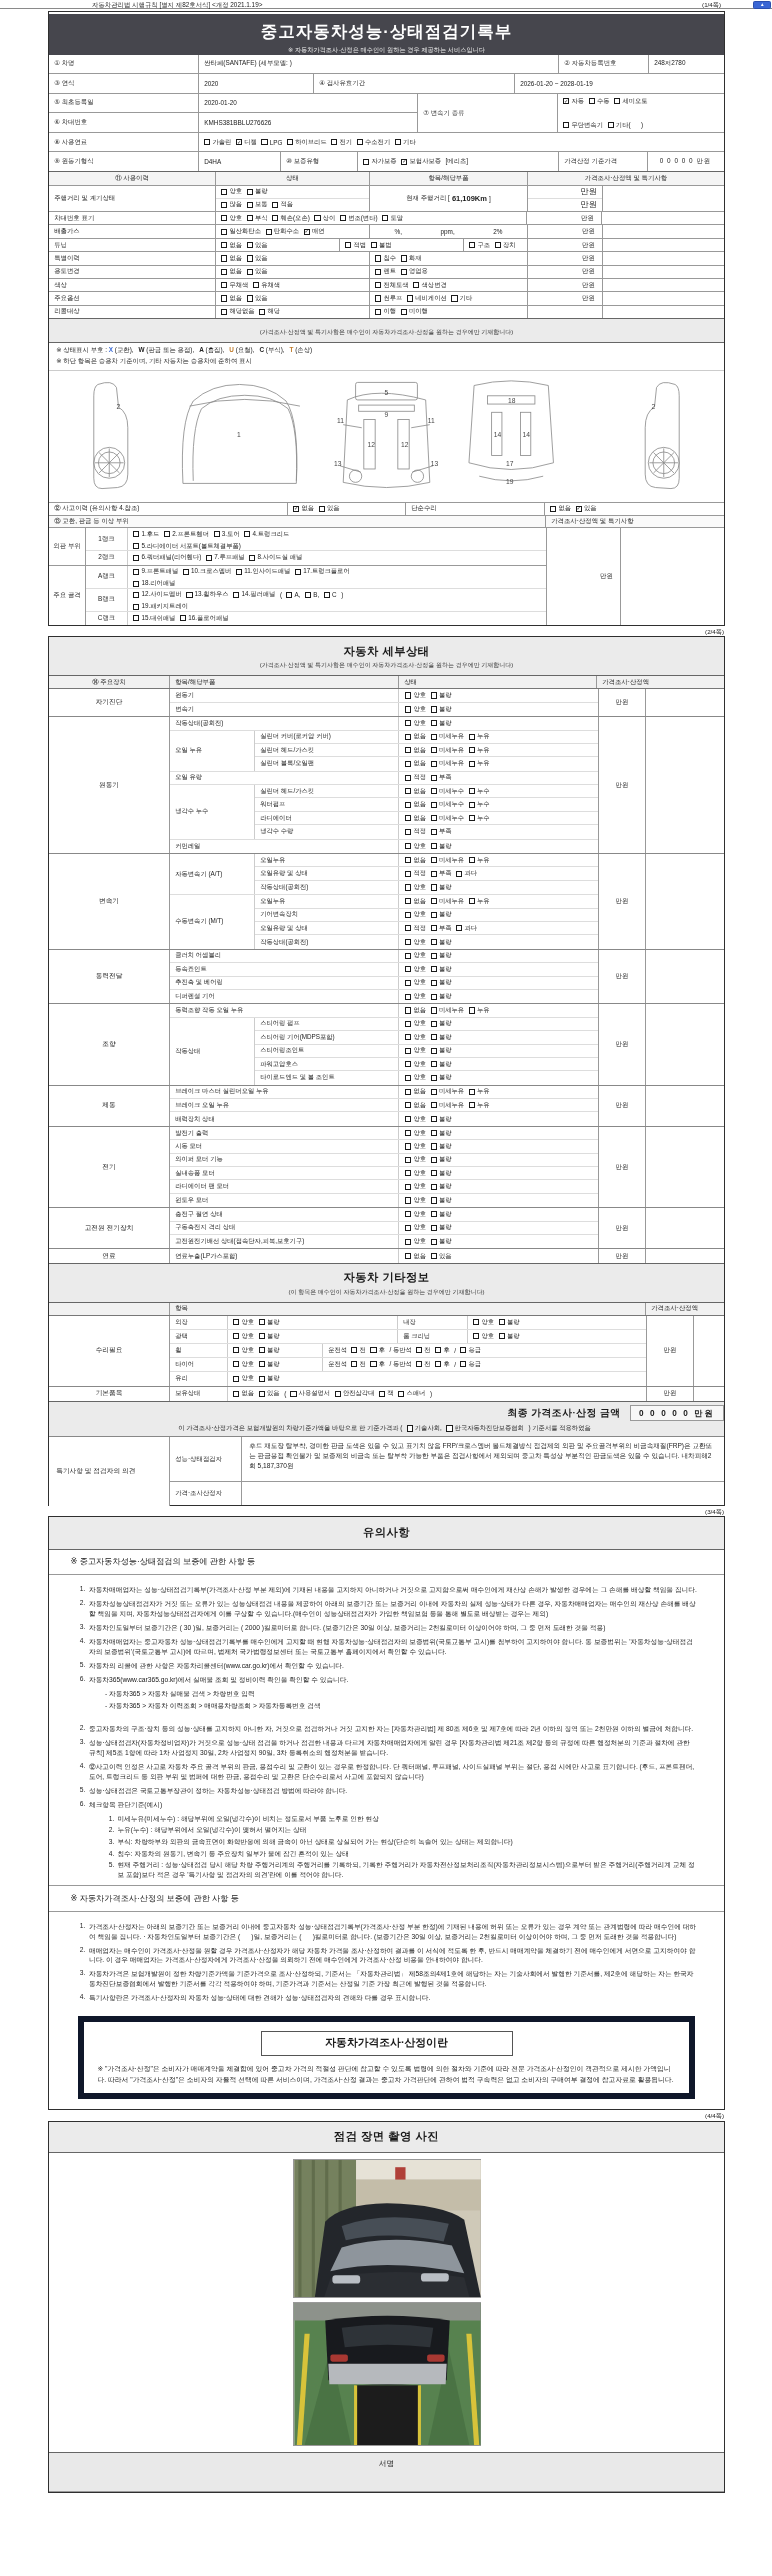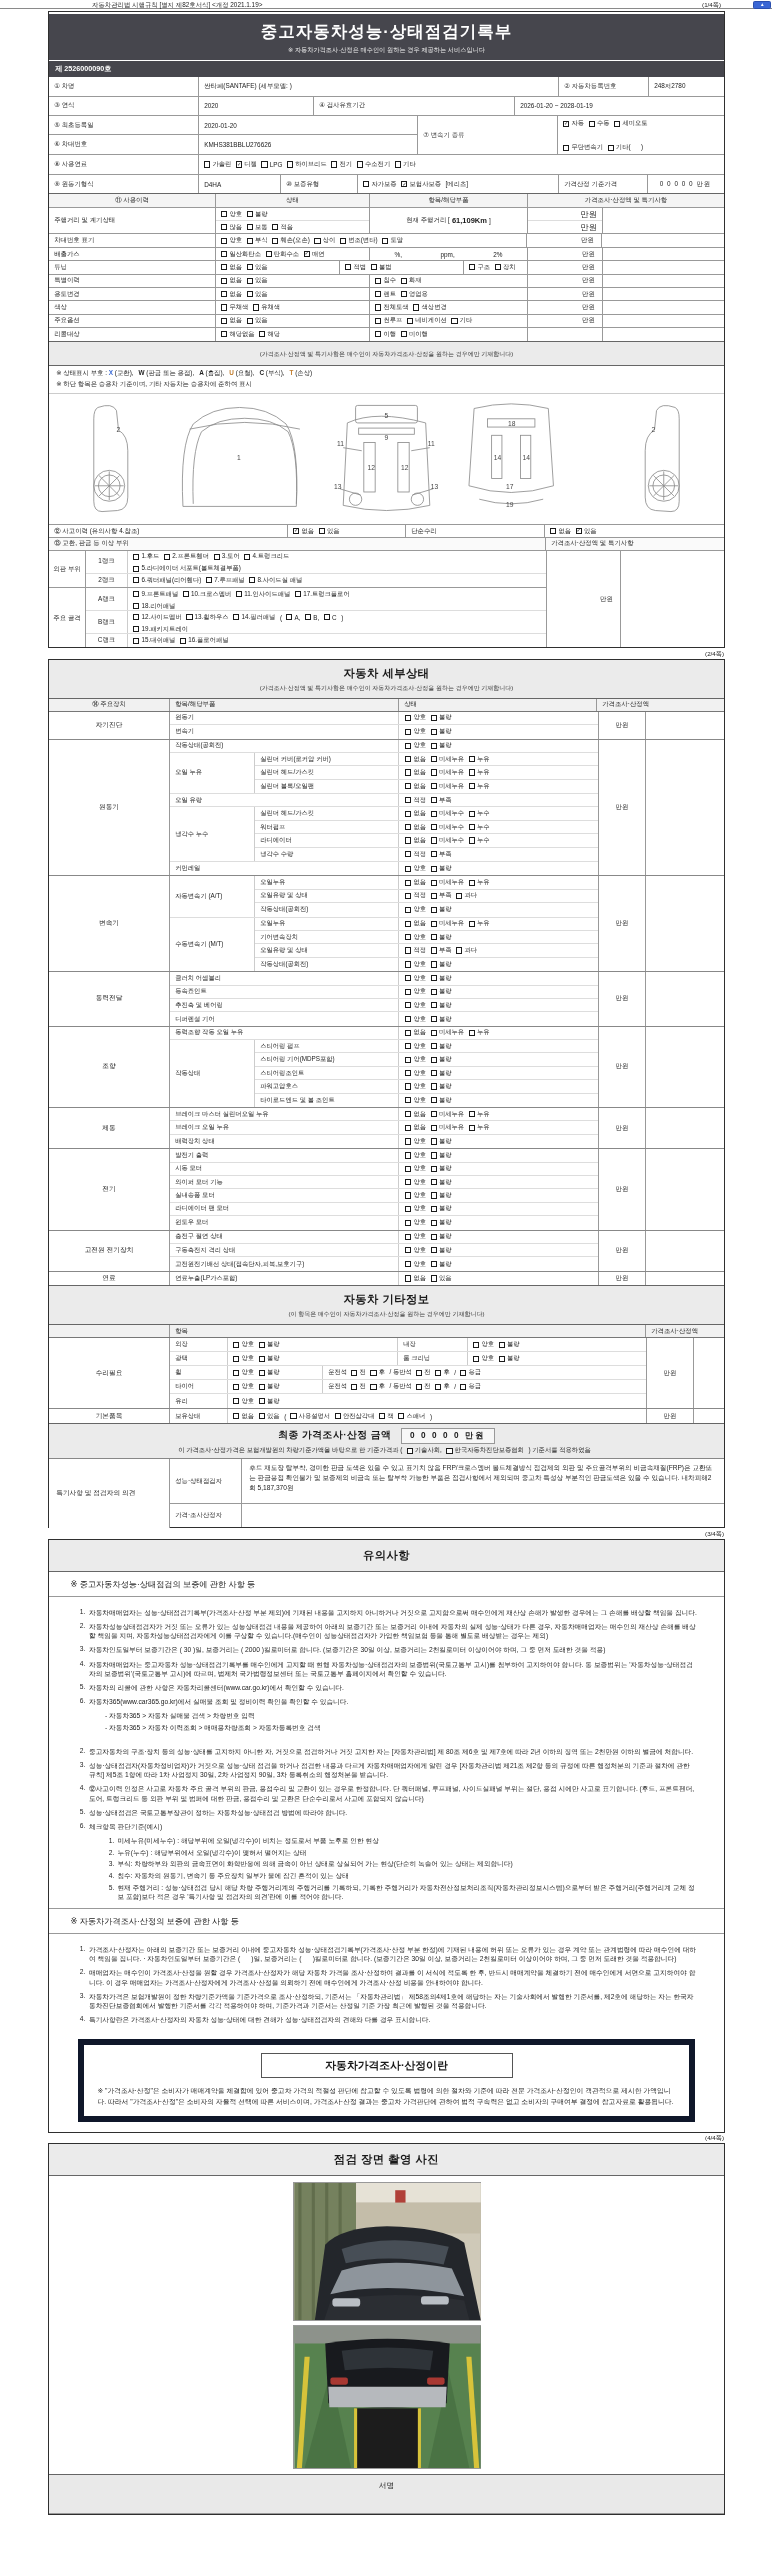--- a/index.html
+++ b/index.html
@@ -85,21 +85,21 @@
   
   .og .dev{width:121px;}
   .oitem{width:58px;border-right:0.5px solid #ccc;display:flex;align-items:center;padding:0 5.2px;font-size:6.3px;}
   .ocks{display:flex;align-items:center;padding:0 5.2px;border-right:0.5px solid #ccc;}
   .ow330{width:170px;} .ow135{width:70px;border-right:0.5px solid #ccc;display:flex;align-items:center;padding:0 5.2px;font-size:6.3px;} .ow253{width:130px;border-right:none;}
   .ow185{width:95px;} .ow533{width:275px;border-right:none;}
   .ow718{width:370px;border-right:none;} .ow812{width:418px;border-right:none;}
   .og .drw{height:14px;}
   
   .final-band{background:#ebebeb;border-bottom:0.5px solid #888;text-align:center;padding:3.6px 0 3.1px;}
-  .final-line{display:flex;align-items:center;justify-content:center;gap:9.3px;}
+  .final-line{display:flex;align-items:center;justify-content:flex-end;gap:9.3px;}
   .final-lbl{font-size:9.8px;font-weight:bold;letter-spacing:0.5px;}
   .final-amt{border:0.5px solid #999;background:#f7f7f7;font-size:8.2px;font-weight:bold;padding:1.5px 8.2px;letter-spacing:2.1px;}
   .final-note{font-size:6px;margin-top:2.6px;display:flex;justify-content:center;align-items:center;}
   
   .op-row{display:flex;border-bottom:0.5px solid #999;}
   .op-row:last-child{border-bottom:none;}
   .op-lbl{width:121px;border-right:0.5px solid #999;display:flex;align-items:center;padding-left:7.2px;font-size:6.7px;}
   .op-sub{width:72px;border-right:0.5px solid #999;display:flex;align-items:center;padding:0 5.2px;font-size:6.4px;}
   .op-txt{width:481px;padding:4.1px 7.2px;font-size:6.6px;line-height:1.5;}
   
@@ -130,21 +130,20 @@
   <span class="top-btn">
       <span>▲</span>
     </span>
 </div>
 
 <div class="page" style="margin-top:1.5px">
   <div class="gap4"></div>
   <div class="doc-head">
     <div class="doc-title">중고자동차성능·상태점검기록부</div>
     <div class="doc-note">※ 자동차가격조사·산정은 매수인이 원하는 경우 제공하는 서비스입니다</div>
-    <div class="doc-no">제 2526000090호</div>
   </div>
 
   <div>
     <div class="trow h38">
       <div class="tc" style="width:150px">① 차명</div>
       <div class="tc" style="width:360px">싼타페(SANTAFE) (세부모델: )</div>
       <div class="tc" style="width:90px">② 자동차등록번호</div>
       <div class="tc last" style="width:75px">248저2780</div>
     </div>
     <div class="trow h38">

